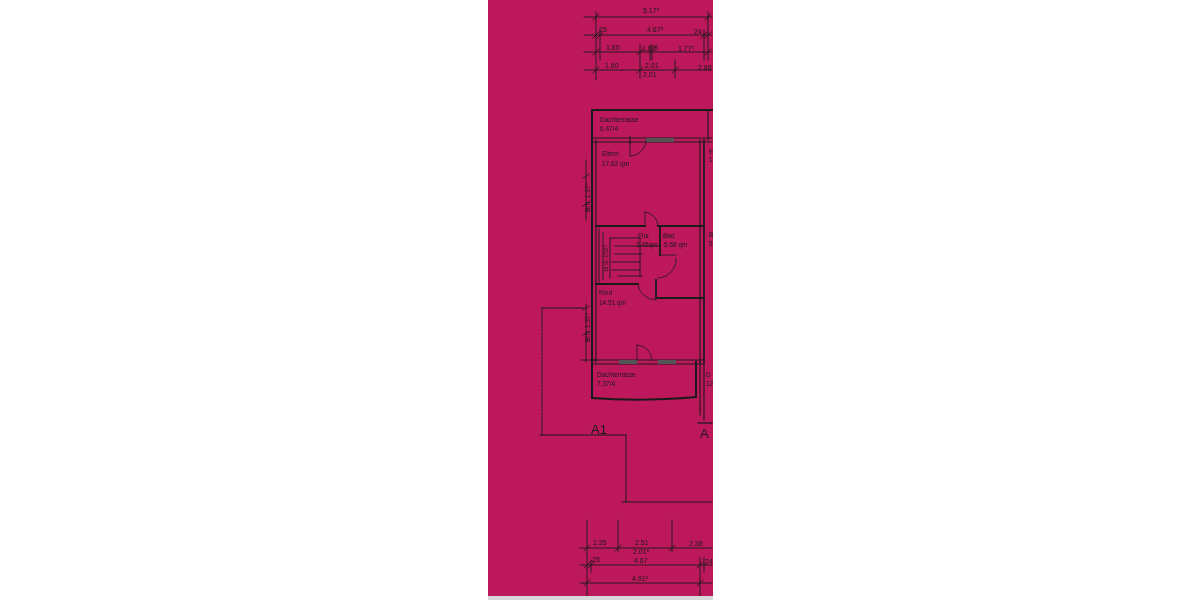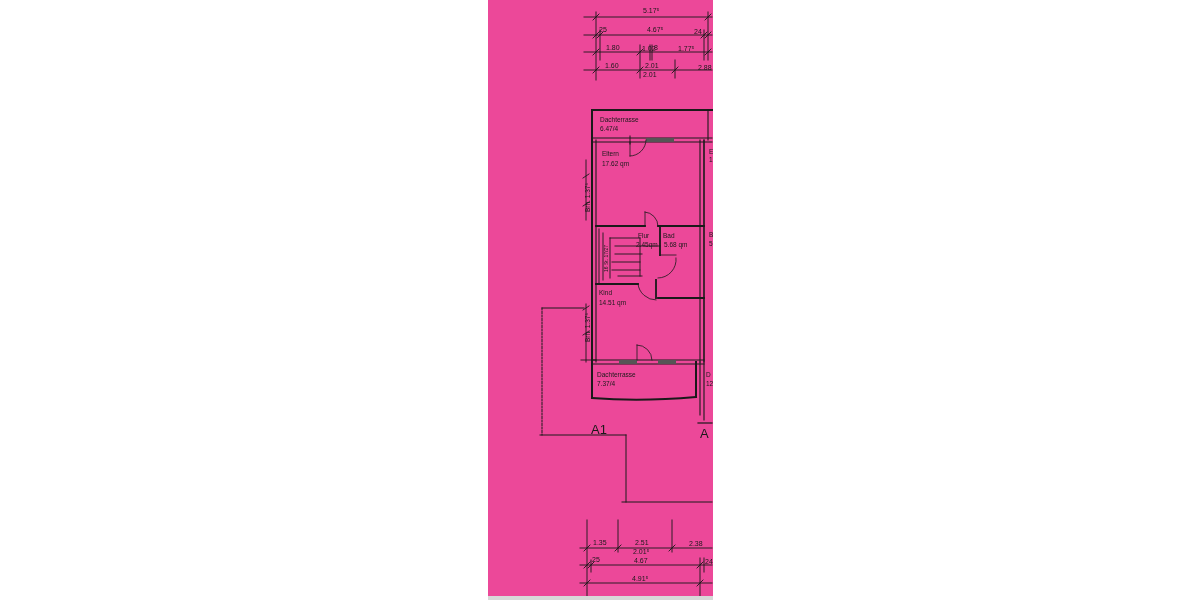--- a/index.html
+++ b/index.html
@@ -4,21 +4,21 @@
   <style>
     html, body { margin: 0; padding: 0; }
     body {
       width: 1200px; height: 600px; overflow: hidden;
       background: #ffffff;
       font-family: "Liberation Sans", sans-serif;
       position: relative;
     }
     .scan {
       position: absolute; left: 488px; top: 0; width: 225px; height: 600px;
-      background: #ec4899;
+      background: #be185d;
       overflow: hidden;
     }
     .scan-bottom {
       position: absolute; left: 0; bottom: 0; width: 100%; height: 4px;
       background: #d8d8d8;
     }
     svg { position: absolute; left: 0; top: 0; }
     .t { font-family: "Liberation Sans", sans-serif; fill: #1a1a1a; }
     .dim { font-size: 7px; }
     .room { font-size: 6.5px; }

